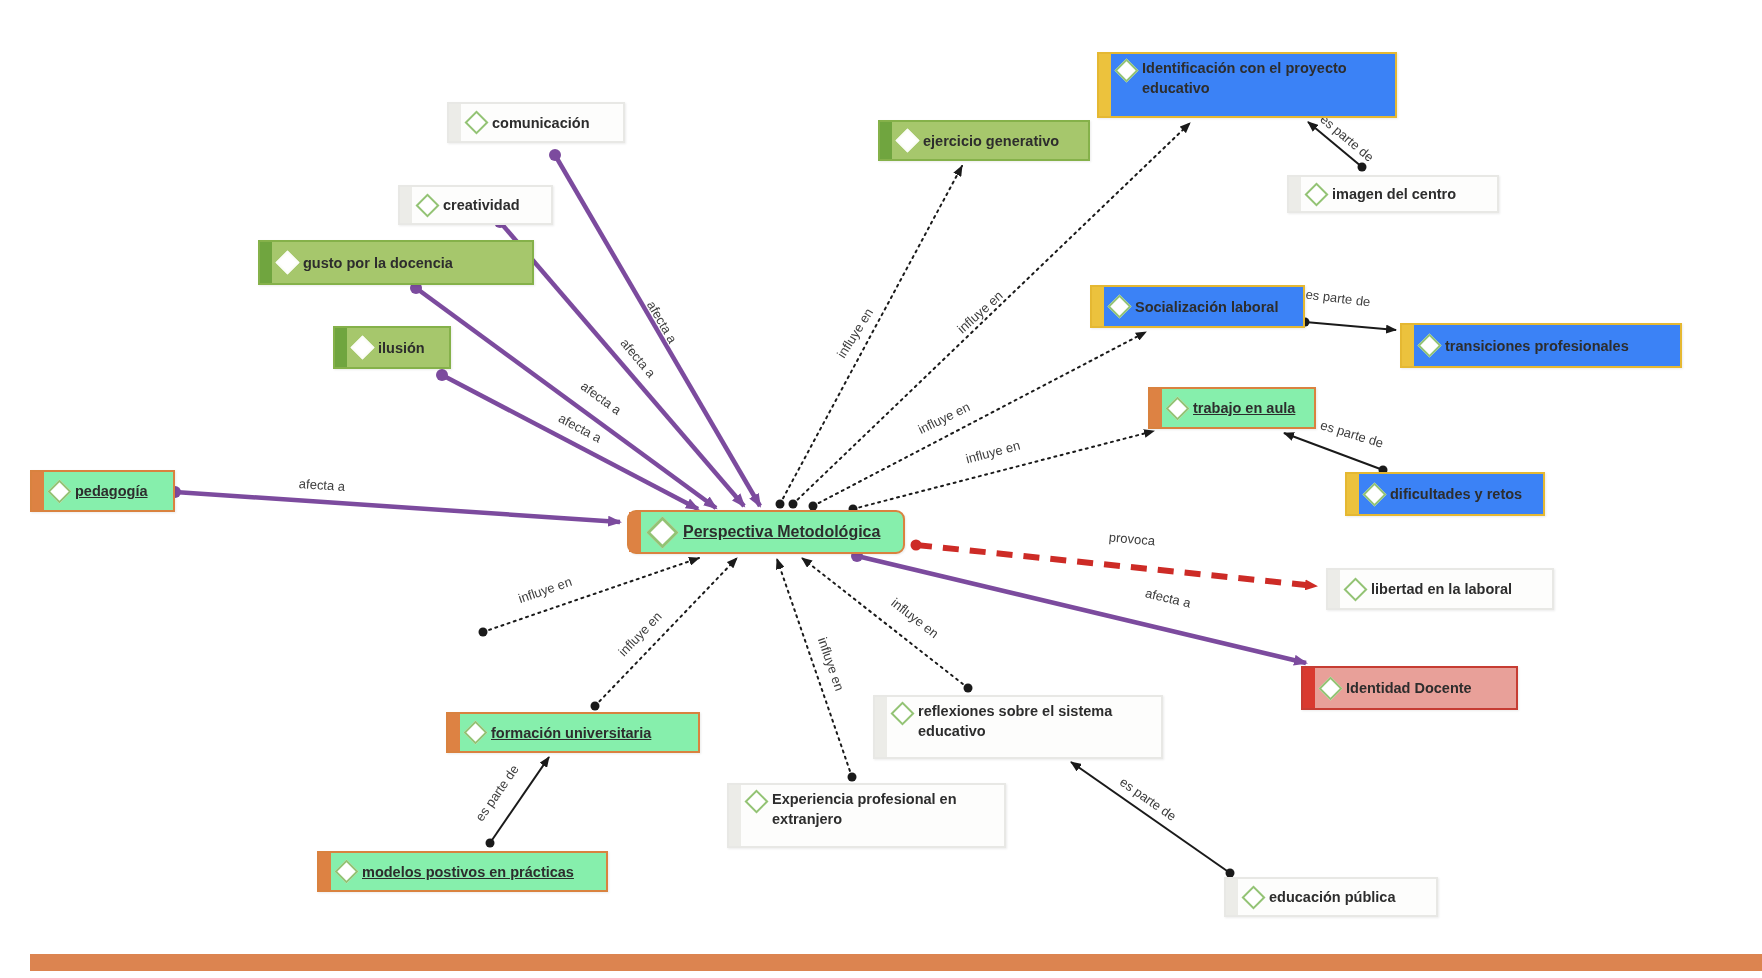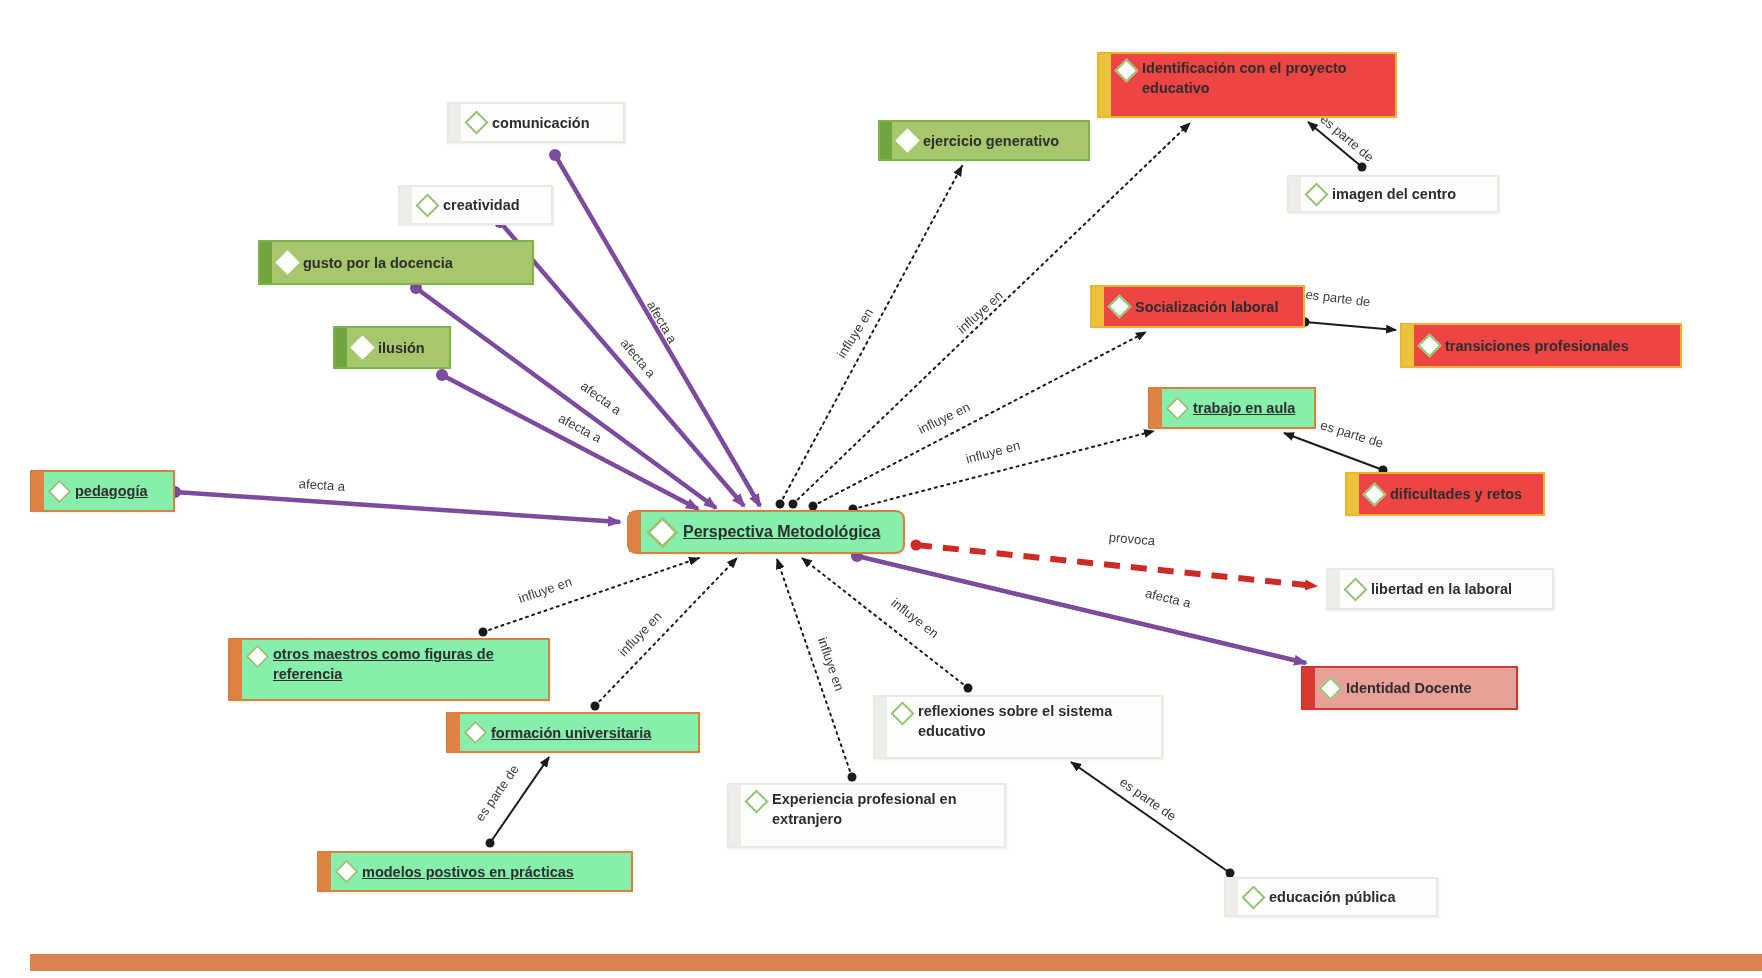--- a/index.html
+++ b/index.html
@@ -14,21 +14,21 @@
            transform:rotate(45deg);margin:0 7px 0 2px;}
   .wrap{white-space:normal;align-items:flex-start;line-height:1.4;}
   .wrap .diamond{margin-top:4px;}
   .node.white {background:#fdfdfc;border-color:#e8e8e5;}
   .node.white .strip{background:#ececе8;background:#ecece8;}
   .node.orange{background:#86efac;border-color:#d9823f;text-decoration:underline;}
   .node.orange .strip{background:#dd8243;}
   .node.green {background:#a6c76c;border-color:#85b14a;}
   .node.green .strip{background:#70a53f;}
   .node.green .diamond{border-color:#fbfdf8;}
-  .node.yellow{background:#ef4444;border-color:#e5b832;}
+  .node.yellow{background:#3b82f6;border-color:#e5b832;}
   .node.yellow .strip{background:#ecc23d;}
   .node.red   {background:#e8a099;border-color:#c63c33;}
   .node.red .strip{background:#d93a30;}
   .node.pm{font-size:16px;padding-left:20px;border-radius:9px;}
   .pm .diamond{width:17px;height:17px;border-width:3px;margin-right:9px;}
   .elabel{position:absolute;font-size:13px;color:#3d3d3d;white-space:nowrap;
           transform:translate(-50%,-50%) rotate(var(--r,0deg));
           text-shadow:0 0 2px #fff,0 0 2px #fff,1px 1px 1px #fff;}
   #footer-bar{position:absolute;left:30px;top:954px;width:1732px;height:17px;background:#dc8450;}
 </style>
@@ -224,31 +224,26 @@
   <div class="node white" style="left:1326px;top:568px;width:228px;height:42px">
     <span class="strip"></span>
       <span class="diamond"></span>
       <span>libertad en la laboral</span>
     </div>
   <div class="node red" style="left:1301px;top:666px;width:217px;height:44px">
     <span class="strip"></span>
       <span class="diamond"></span>
       <span>Identidad Docente</span>
     </div>
-  <div class="node orange wrap" style="left:228px;top:638px;width:322px;height:63px">
-    <span class="strip"></span>
-      <span class="diamond"></span>
-      <span>otros maestros como figuras de referencia</span>
-    </div>
   <div class="node orange" style="left:446px;top:712px;width:254px;height:41px">
     <span class="strip"></span>
       <span class="diamond"></span>
       <span>formación universitaria</span>
     </div>
-  <div class="node orange" style="left:317px;top:851px;width:316px;height:41px">
+  <div class="node orange" style="left:317px;top:851px;width:291px;height:41px">
     <span class="strip"></span>
       <span class="diamond"></span>
       <span>modelos postivos en prácticas</span>
     </div>
   <div class="node white wrap" style="left:727px;top:783px;width:279px;height:65px">
     <span class="strip"></span>
       <span class="diamond"></span>
       <span>Experiencia profesional en extranjero</span>
     </div>
   <div class="node white wrap" style="left:873px;top:695px;width:290px;height:64px">

